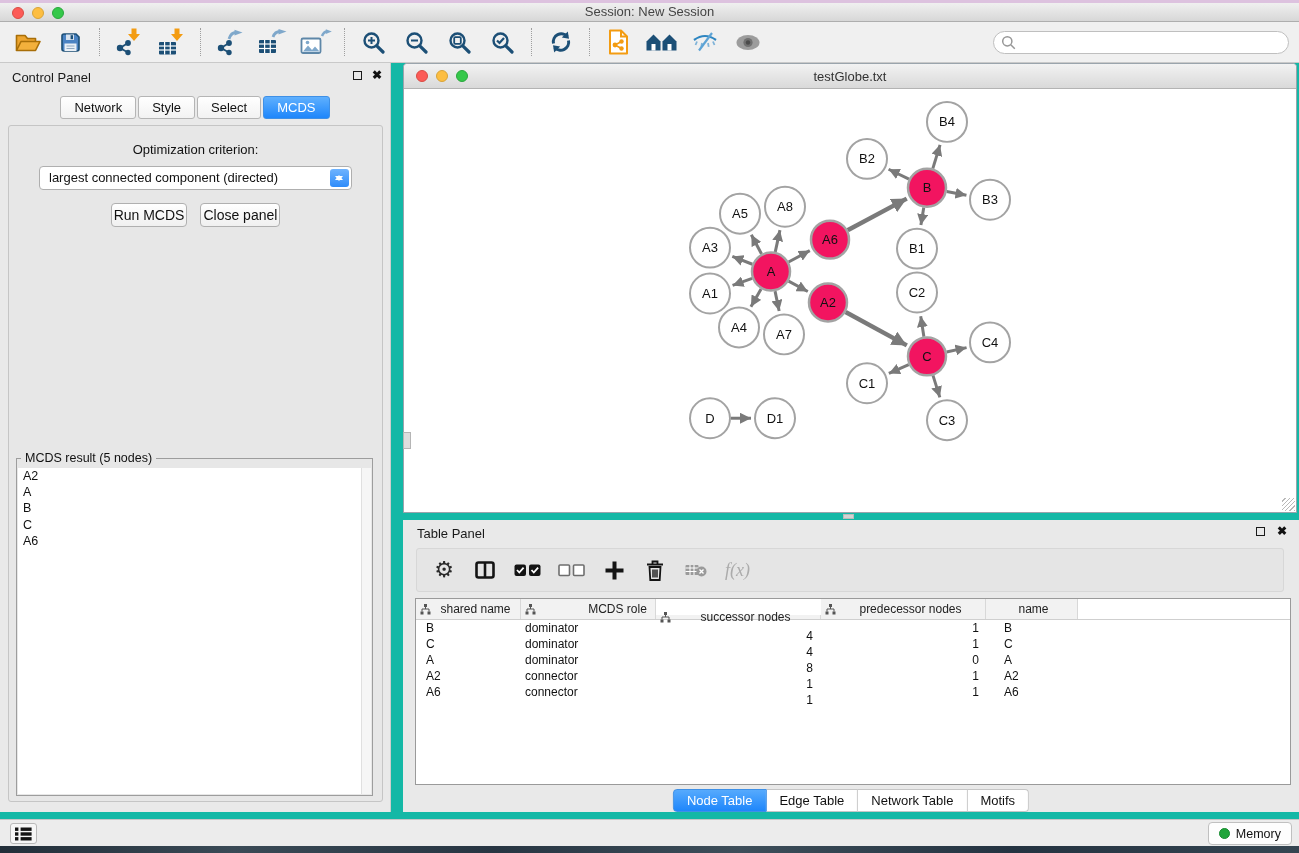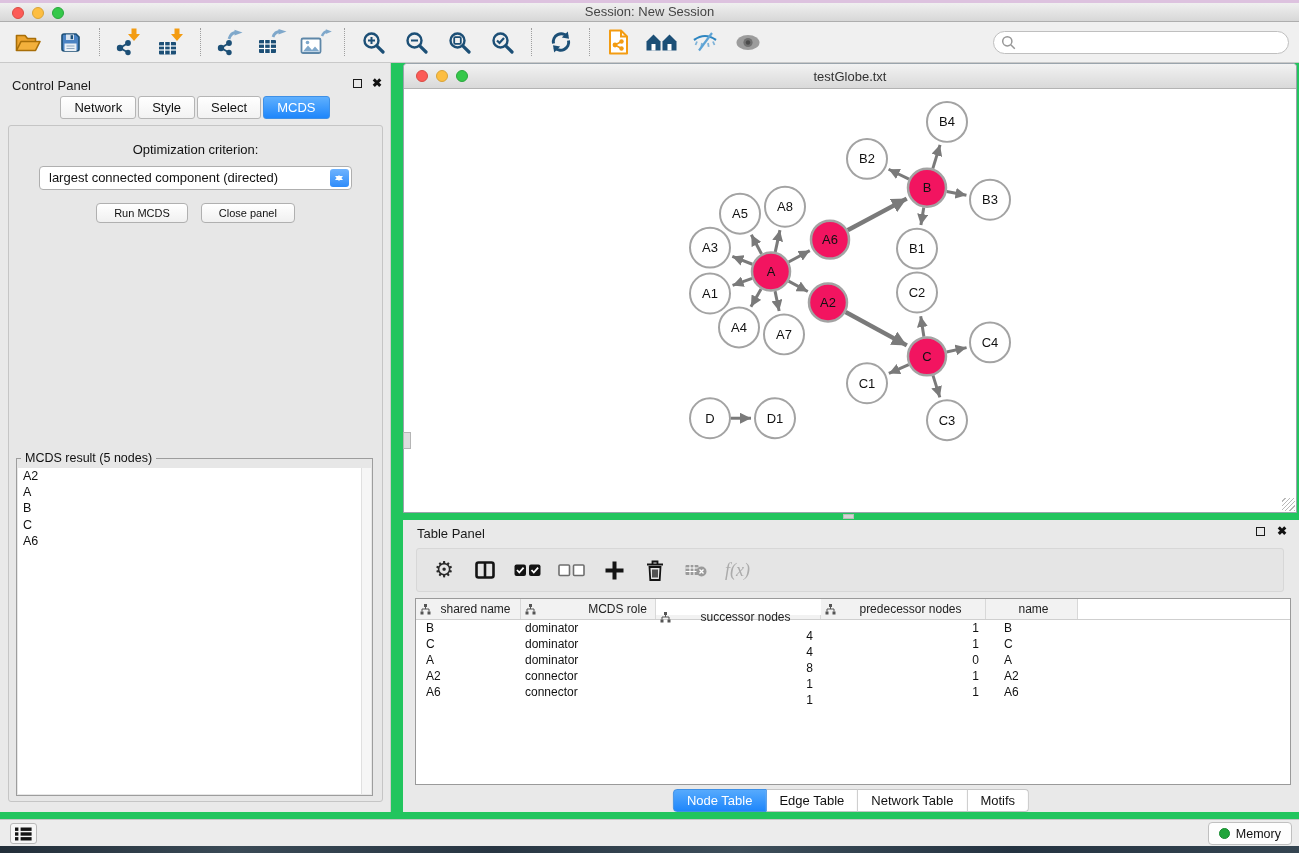--- a/index.html
+++ b/index.html
@@ -1,18 +1,18 @@
 <!DOCTYPE html>
 <html><head>
 <meta charset="utf-8">
 <style>
   * { margin:0; padding:0; box-sizing:border-box; }
   html,body { width:1299px; height:853px; }
   body { font-family:"Liberation Sans", sans-serif; background:#e9e9e9; overflow:hidden; }
-  .app { position:relative; width:1299px; height:853px; background:#22c55e; }
+  .app { position:relative; width:1299px; height:853px; background:#14b8a6; }
 
   
   .titlebar { position:absolute; top:0; left:0; width:100%; height:22px;
     background:linear-gradient(#f0f0f0,#d7d7d7); border-top:3px solid #ddc2df; border-bottom:1px solid #aeaeae; }
   .lights { position:absolute; left:12px; top:4px; display:flex; gap:8px; }
   .light { width:12px; height:12px; border-radius:50%; display:inline-block; }
   .light.red { background:#fc5b57; border:1px solid #d94c44; }
   .light.yellow { background:#fdbe41; border:1px solid #d8a438; }
   .light.green { background:#35c84a; border:1px solid #2aa73d; }
   .titlebar .title { text-align:center; font-size:13px; color:#444; line-height:18px; }
@@ -21,40 +21,40 @@
   .toolbar { position:absolute; top:22px; left:0; width:100%; height:41px;
     background:#f0f0f0; border-bottom:1px solid #c9c9c9; display:flex; align-items:center; padding-left:6px; }
   .tbtn { background:none; border:none; width:43px; height:36px; display:flex; align-items:center; justify-content:center; padding:0; }
   .tsep { width:1px; height:28px; border-left:1px dotted #9f9f9f; margin:0 7px; }
   .search { position:absolute; right:10px; top:9px; width:296px; height:23px; background:#fff;
     border:1px solid #bfbfbf; border-radius:12px; display:flex; align-items:center; padding-left:7px; }
   .search input { border:none; outline:none; flex:1; height:18px; font-size:13px; background:transparent; margin-left:4px; }
 
   
   .control-panel { position:absolute; left:0; top:63px; width:391px; height:749px; background:#e9e9e9; border-right:1px solid #cdcdcd; }
-  .panel-head { position:absolute; top:9px; left:0; right:0; height:26px; }
+  .panel-head { position:absolute; top:1px; left:0; right:0; height:26px; }
   .panel-head .ptitle { position:absolute; left:12px; top:6px; font-size:13px; color:#1a1a1a; }
   .panel-icons { position:absolute; right:8px; top:6px; display:flex; gap:10px; align-items:center; }
   .float-ic { width:9px; height:9px; border:1.5px solid #1a1a1a; display:inline-block; }
   .close-ic { font-size:12px; font-weight:bold; color:#111; line-height:10px; }
   .cp-tabs { position:absolute; top:33px; left:0; right:0; display:flex; justify-content:center; gap:2px; }
   .tab { font-size:13px; padding:3px 13px; background:linear-gradient(#ffffff,#f2f2f2);
     border:1px solid #b5b5b5; border-radius:3px; color:#111; }
   .tab.active { background:linear-gradient(#5fb0fe,#1e86fb); color:#fff; border-color:#3f90e6; }
   .cp-body { position:absolute; left:8px; right:7px; top:62px; bottom:10px; background:#e7e7e7;
     border:1px solid #c5c5c5; border-radius:3px; }
   .opt-label { text-align:center; margin-top:16px; font-size:13px; color:#111; }
   .selectbox { position:relative; width:313px; height:24px; margin:9px auto 0; background:#fff;
     border:1px solid #afafaf; border-radius:4px; font-size:13px; line-height:22px; padding-left:9px; color:#111; }
   .stepper { position:absolute; right:2px; top:2px; width:19px; height:18px; border-radius:3px;
     background:linear-gradient(#6fb3fe,#2e8cfa); }
   .stepper::before { content:''; position:absolute; left:5px; top:2px; border:4.5px solid transparent; border-bottom:5px solid #fff; }
   .stepper::after  { content:''; position:absolute; left:5px; bottom:2px; border:4.5px solid transparent; border-top:5px solid #fff; }
   .btn-row { display:flex; justify-content:center; gap:13px; margin-top:13px; }
-  .btn { font-size:11px; padding:3px 17px; background:linear-gradient(#ffffff,#f0f0f0);
+  .btn { font-size:14px; padding:3px 2px; background:linear-gradient(#ffffff,#f0f0f0);
     border:1px solid #b0b0b0; border-radius:4px; color:#111; }
   .fieldset { position:absolute; left:7px; right:9px; top:332px; bottom:5px; border:1px solid #9d9d9d; }
   .legend { position:absolute; top:-8px; left:4px; background:#e7e7e7; padding:0 4px; font-size:12.5px; color:#111; }
   .mcds-list { position:absolute; left:1px; right:1px; top:9px; bottom:1px; background:#fff; overflow:hidden; }
   .mcds-list .item { font-size:12.5px; line-height:16.2px; padding-left:5px; color:#111; }
   .mcds-scroll { position:absolute; right:1px; top:9px; bottom:1px; width:10px; background:#f6f6f6; border-left:1px solid #e0e0e0; }
 
   
   .net-window { position:absolute; left:403px; top:63px; width:894px; height:450px;
     background:#fff; border:1px solid #9aa4ac; border-radius:4px 4px 0 0; }

